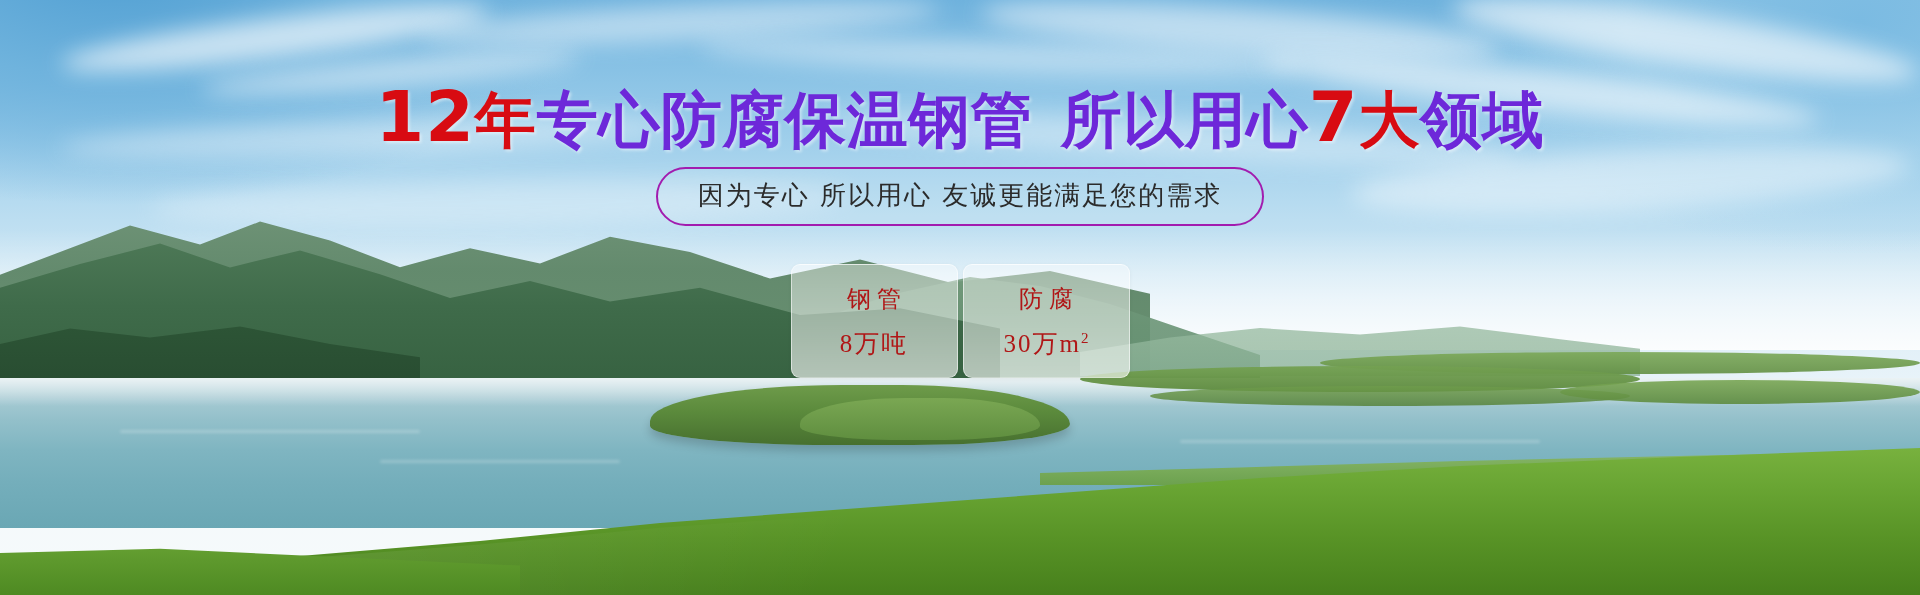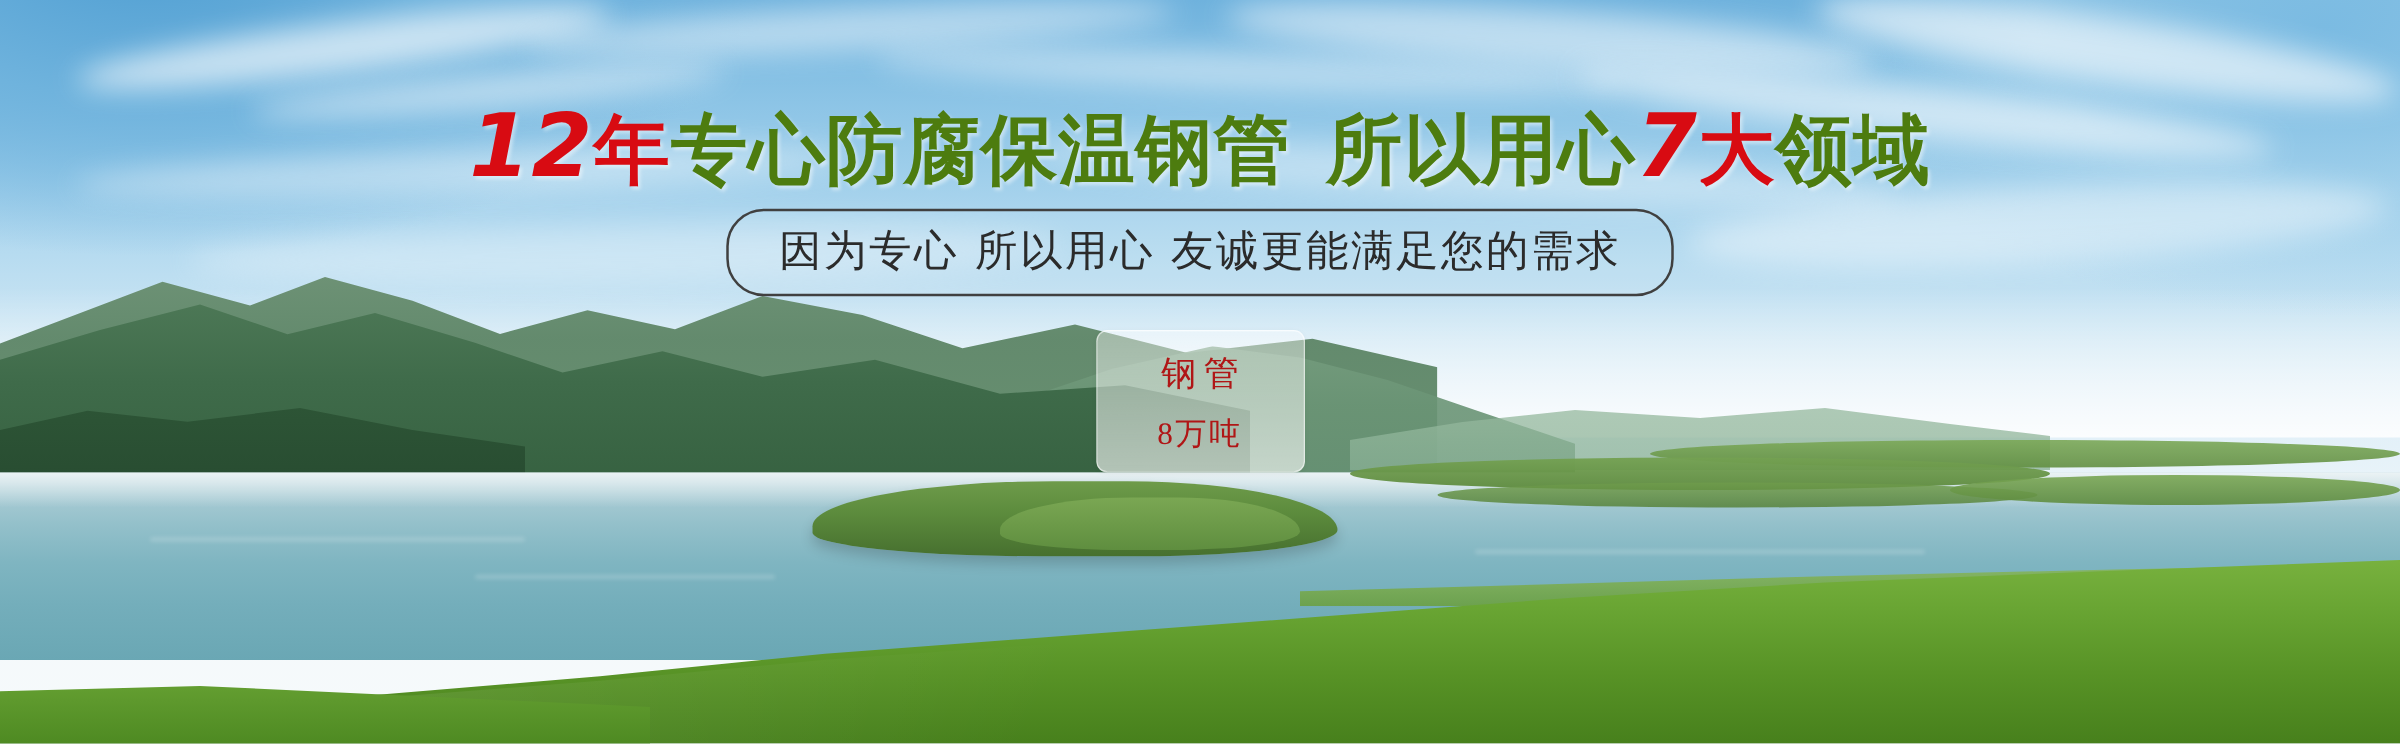--- a/index.html
+++ b/index.html
@@ -144,52 +144,52 @@
     opacity:.85;
   }
 
   
   .headline{
     position:absolute;left:0;right:0;top:82px;text-align:center;
     font-size:61px;font-weight:bold;letter-spacing:1px;
     font-family:"DejaVu Sans","Liberation Sans",sans-serif;
     white-space:nowrap;line-height:1;
   }
-  .headline .dark{color:#4d7c0f;text-shadow:2px 2px 3px rgba(255,255,255,.45);}
+  .headline .dark{color:#6d28d9;text-shadow:2px 2px 3px rgba(255,255,255,.45);}
   .headline .red{color:#d80b12;text-shadow:2px 2px 3px rgba(255,255,255,.45);}
-  .headline .num{font-size:70px;font-style:italic;}
+  .headline .num{font-size:70px;}
   .headline .gap{display:inline-block;width:28px;}
 
   .subwrap{position:absolute;left:0;right:0;top:167px;text-align:center;}
   .subpill{
     display:inline-block;
     padding:9px 40px 11px 40px;
-    border:2px solid #404040;
+    border:2px solid #a21caf;
     border-radius:30px;
-    font-size:34px;letter-spacing:2px;color:#2b2b2b;
+    font-size:26px;letter-spacing:2px;color:#2b2b2b;
     font-family:"DejaVu Sans","Liberation Sans",sans-serif;
     background:rgba(255,255,255,0.06);
     white-space:nowrap;
   }
 
   
   .cards{
     position:absolute;left:0;right:0;top:264px;
     display:flex;justify-content:center;gap:5px;
   }
   .card{
     width:165px;height:112px;
     background:linear-gradient(to bottom, rgba(255,255,255,.40) 0%, rgba(255,255,255,.52) 55%, rgba(255,255,255,.62) 100%);
     border-radius:9px;
     border:1px solid rgba(255,255,255,.55);
     display:flex;flex-direction:column;align-items:center;justify-content:center;
     box-shadow:0 1px 4px rgba(0,0,0,.05);
   }
   .card-label{
-    color:#b01616;font-size:28px;letter-spacing:6px;margin-bottom:12px;
+    color:#b01616;font-size:24px;letter-spacing:6px;margin-bottom:12px;
     font-family:"DejaVu Sans","Liberation Sans",sans-serif;
     text-indent:6px;
   }
   .card-value{
     color:#b01616;font-size:25px;letter-spacing:2px;
     font-family:Liberation Serif, serif;
   }
   .card-value sup{font-size:15px;vertical-align:super;letter-spacing:0;}
 </style>
 </head>
@@ -250,17 +250,23 @@
 
   <div class="cards">
 
     <div class="card">
       <div class="card-label">钢管</div>
       <div class="card-value">
         <span>8万吨</span><sup></sup>
       </div>
     </div>
 
+    <div class="card">
+      <div class="card-label">防腐</div>
+      <div class="card-value">
+        <span>30万m</span><sup>2</sup>
+      </div>
+    </div>
 
 
   </div>
 
 </div>
 
 </body></html>

